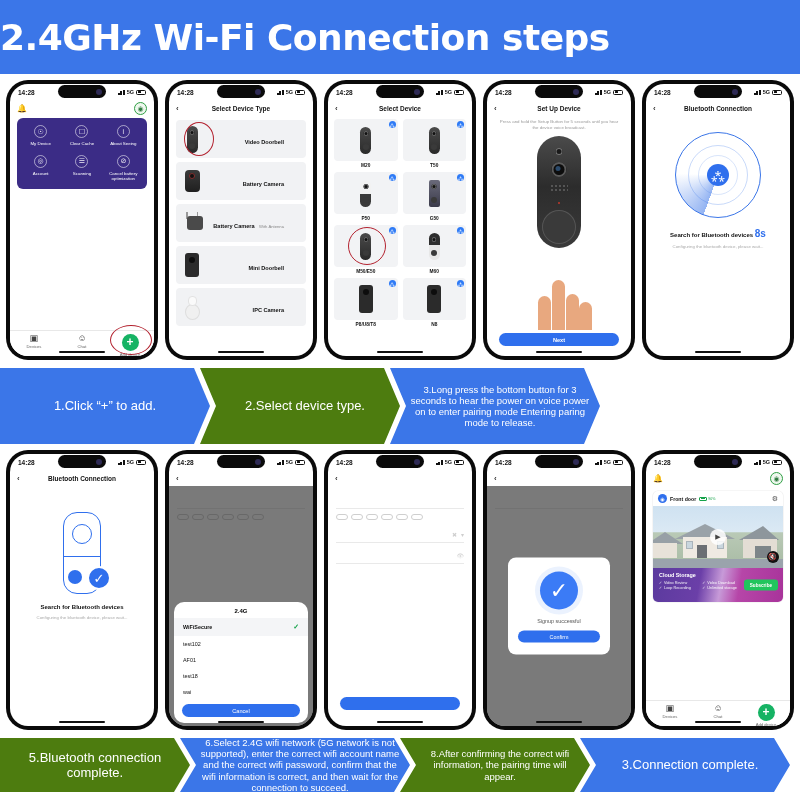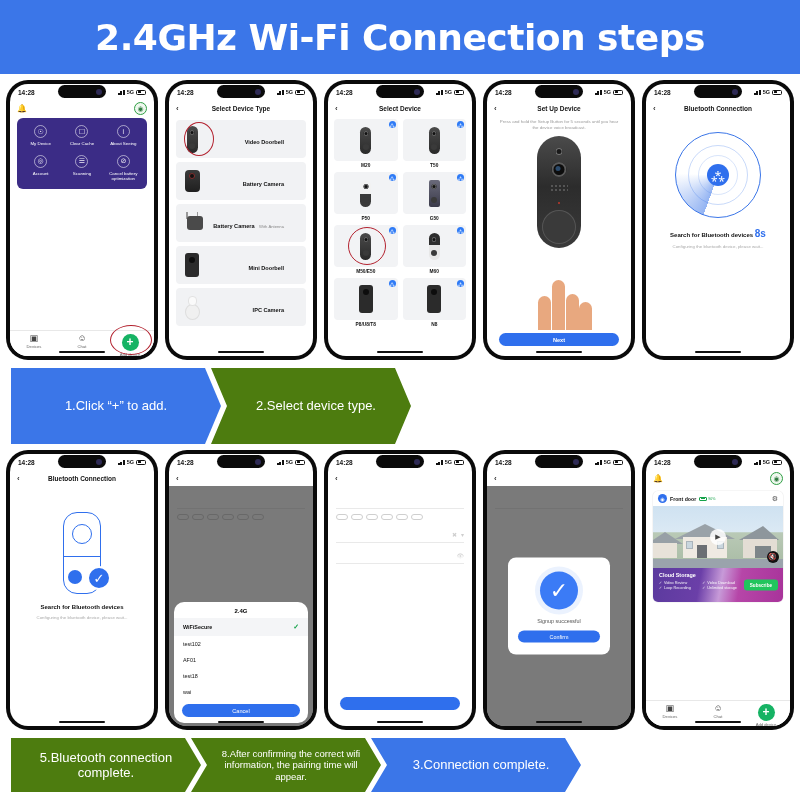--- a/index.html
+++ b/index.html
@@ -8,21 +8,21 @@
     font-family: "Liberation Sans", sans-serif;
     background: #ffffff;
     overflow: hidden;
   }
   .page { width: 800px; height: 800px; position: relative; background:#fff; }
 
   
   .banner {
     height: 74px; width: 800px;
     background: #3b76e8;
-    display: flex; align-items: center; justify-content: center;
+    display: flex; align-items: center; 
   }
   .banner h1 {
     color: #ffffff;
     font-size: 36px;
     font-weight: 700;
     letter-spacing: -0.5px;
     font-family: "DejaVu Sans", sans-serif;
   }
 
   
@@ -313,21 +313,21 @@
   }
 
   
   .caption-band { display: flex; width: 800px; height: 76px; }
   .cap {
     position: relative; display: flex; align-items: center; justify-content: center;
     color: #fff; text-align: center; padding: 4px 10px 4px 20px;
     clip-path: polygon(0 0, calc(100% - 16px) 0, 100% 50%, calc(100% - 16px) 100%, 0 100%, 16px 50%);
     margin-right: -10px;
   }
-  .cap:first-child { clip-path: polygon(0 0, calc(100% - 16px) 0, 100% 50%, calc(100% - 16px) 100%, 0 100%); padding-left: 10px; margin-left: 11px; }
+  .cap:first-child { clip-path: polygon(0 0, calc(100% - 16px) 0, 100% 50%, calc(100% - 16px) 100%, 0 100%); padding-left: 10px; }
   .cap:last-child { margin-right: 0; }
   .cap-dark { background: #3b76e8; }
   .cap-light { background: #4d7c0f; }
   .cap span { display:block; line-height: 1.18; font-size: 13px; }
   .cap.small span { font-size: 9.5px; }
 </style>
 </head>
 <body>
 
 <div class="page">
@@ -632,20 +632,23 @@
     </div>
 
   </div>
 
   <div class="caption-band">
     <div class="cap cap-dark" style="width:210px;">
       <span>1.Click “+” to add.</span>
     </div>
     <div class="cap cap-light" style="width:200px;">
       <span>2.Select device type.</span>
+    </div>
+    <div class="cap cap-dark small" style="width:210px;">
+      <span>3.Long press the bottom button for 3 seconds to hear the power on voice power on to enter pairing mode Entering paring mode to release.</span>
     </div>
   </div>
 
   <div class="phone-row">
 
     <div class="phone">
       <div class="screen">
         <div class="statusbar">
           <span>14:28</span>
           <div class="notch">
@@ -902,20 +905,23 @@
         </div>
       </div>
     </div>
 
   </div>
 
   <div class="caption-band" style="height:54px;">
     <div class="cap cap-light" style="width:190px;">
       <span>5.Bluetooth connection complete.</span>
     </div>
+    <div class="cap cap-dark small" style="width:230px;">
+      <span>6.Select 2.4G wifi network (5G network is not supported), enter the correct wifi account name and the correct wifi password, confirm that the wifi information is correct, and then wait for the connection to succeed.</span>
+    </div>
     <div class="cap cap-light small" style="width:190px;">
       <span>8.After confirming the correct wifi information, the pairing time will appear.</span>
     </div>
     <div class="cap cap-dark" style="width:210px;">
       <span>3.Connection complete.</span>
     </div>
   </div>
 
 </div>
 

